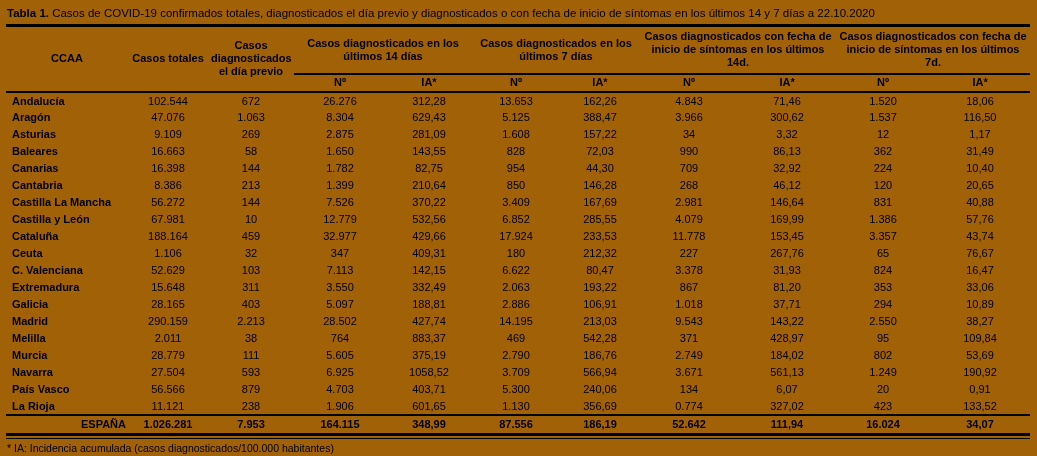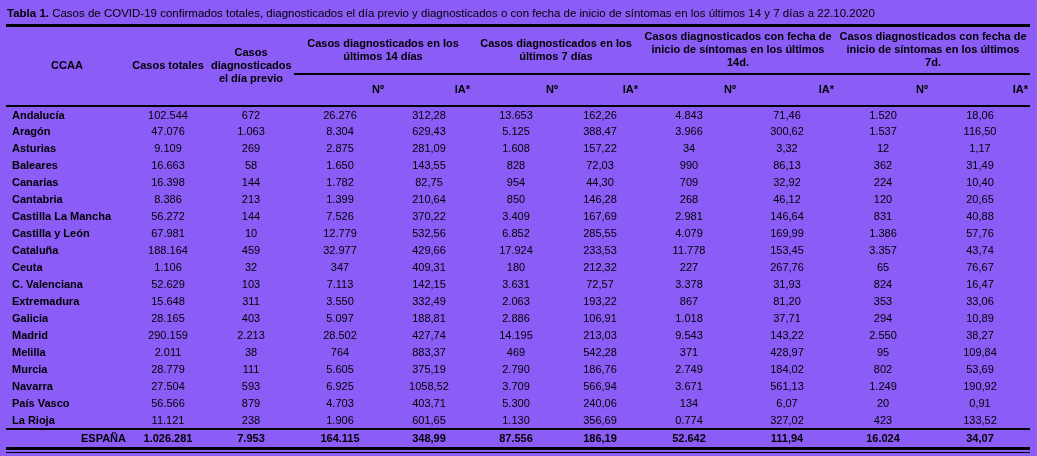--- a/index.html
+++ b/index.html
@@ -6,21 +6,21 @@
   html, body { margin: 0; padding: 0; background: #ffffff; }
   body {
     font-family: "Liberation Sans", sans-serif;
     color: #000;
     width: 1037px;
   }
   .page {
     width: 1037px;
     height: 456px;
     padding: 5px 6px 0 6px;
-    background: #8b5cf6;
+    background: #a16207;
     overflow: hidden;
   }
   .title {
     font-size: 11.5px;
     line-height: 14px;
     padding: 1px 0 4px 1px;
     white-space: nowrap;
   }
   .title .title-label { font-weight: bold; }
   table {
@@ -33,21 +33,21 @@
   thead th {
     font-weight: bold;
     font-size: 11px;
     line-height: 13px;
     vertical-align: middle;
     padding: 2px 3px;
     text-align: center;
   }
   th.span-cell { border-bottom: 2.5px solid #000; }
   th.group-cell { border-bottom: 2px solid #000; height: 48px; }
-  tr.subhead th { border-bottom: 2.5px solid #000; height: 32px; padding: 1px 2px; text-align: right; }
+  tr.subhead th { border-bottom: 2.5px solid #000; height: 18px; padding: 1px 2px; }
   tbody td {
     font-size: 11px;
     height: 17px;
     padding: 0 2px;
     text-align: center;
     white-space: nowrap;
     vertical-align: middle;
   }
   tbody td.name {
     text-align: left;
@@ -248,22 +248,22 @@
           <td class="num">267,76</td>
           <td class="num">65</td>
           <td class="num">76,67</td>
         </tr>
         <tr>
           <td class="name">C. Valenciana</td>
           <td class="num">52.629</td>
           <td class="num">103</td>
           <td class="num">7.113</td>
           <td class="num">142,15</td>
-          <td class="num">3.631</td>
-          <td class="num">72,57</td>
+          <td class="num">6.622</td>
+          <td class="num">80,47</td>
           <td class="num">3.378</td>
           <td class="num">31,93</td>
           <td class="num">824</td>
           <td class="num">16,47</td>
         </tr>
         <tr>
           <td class="name">Extremadura</td>
           <td class="num">15.648</td>
           <td class="num">311</td>
           <td class="num">3.550</td>

